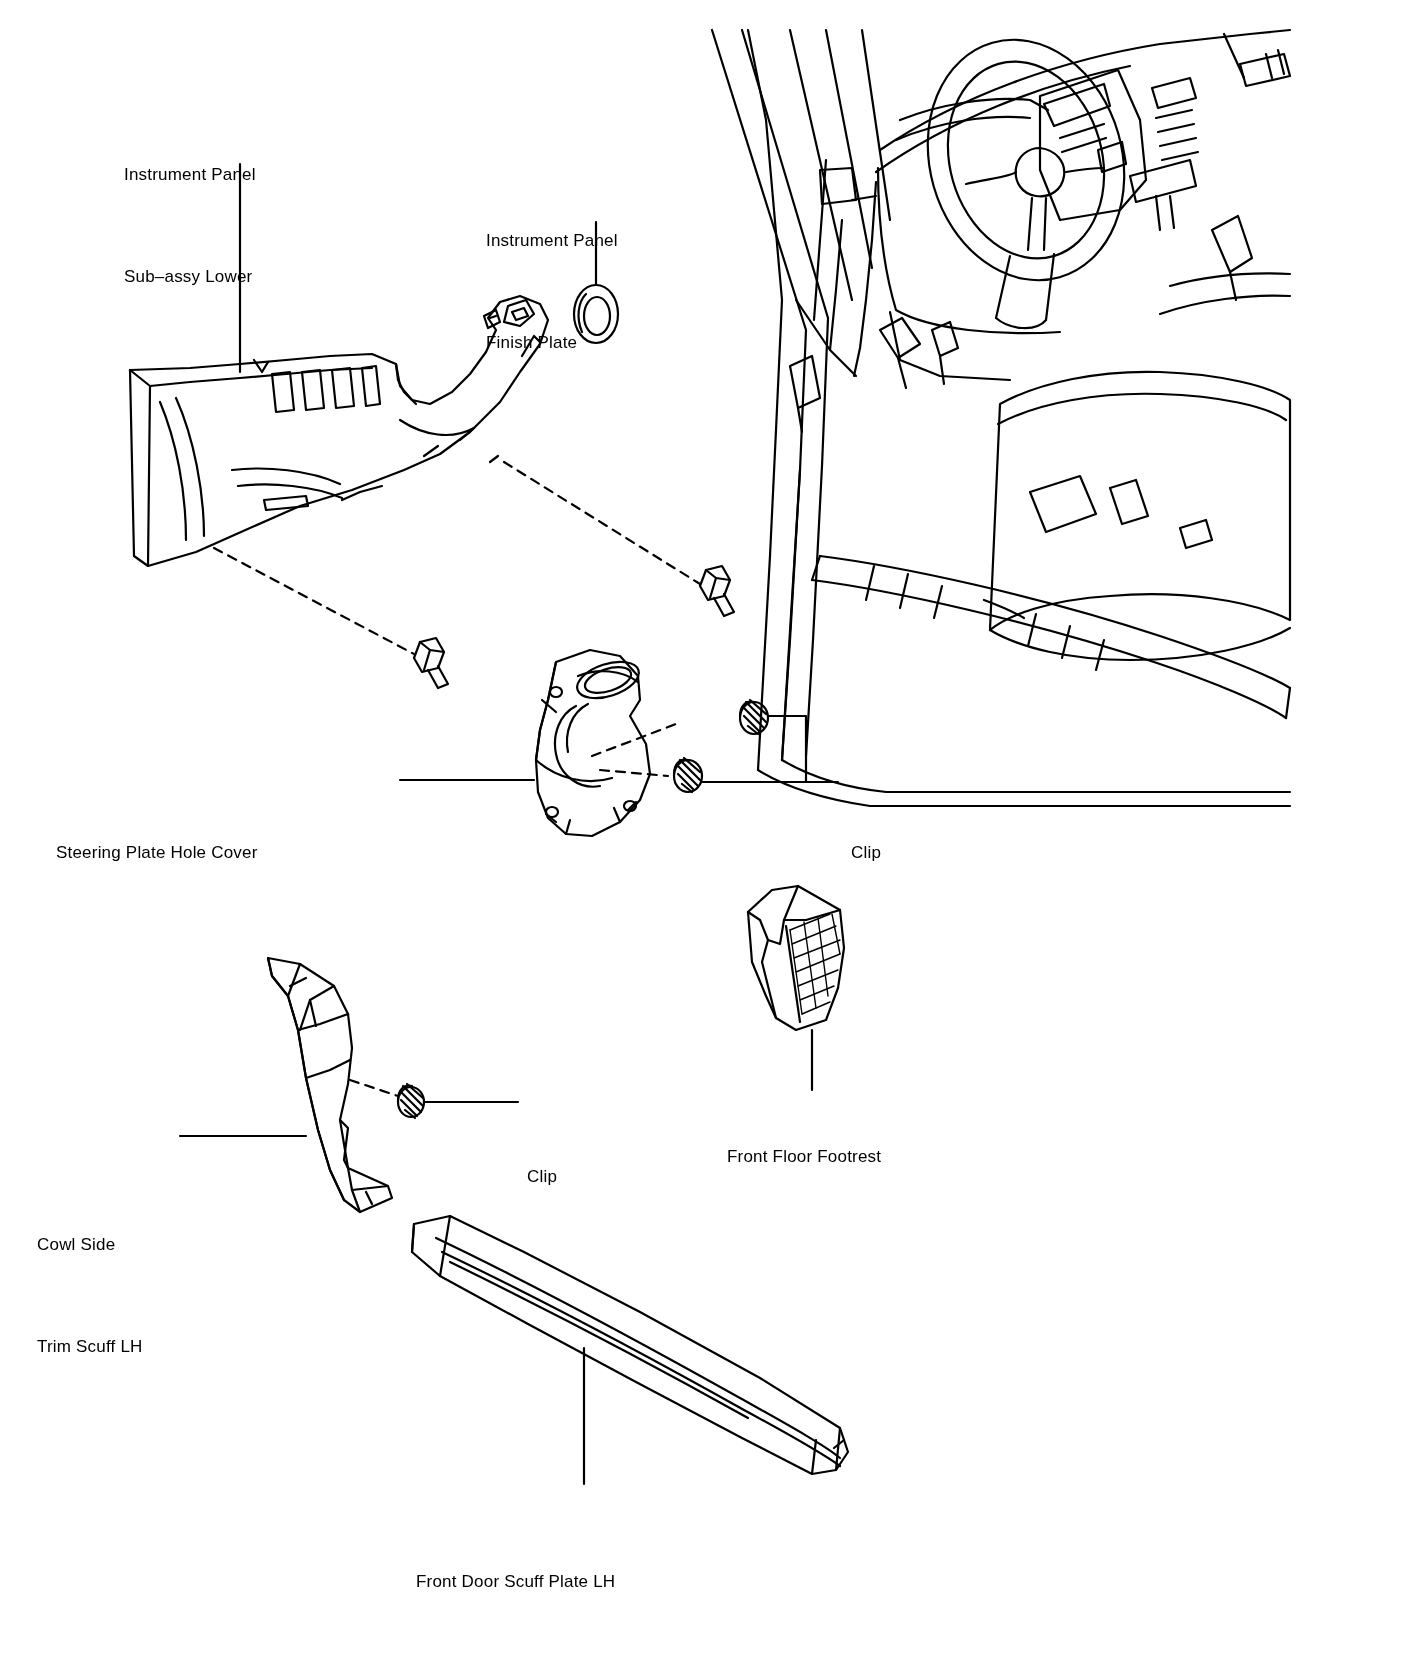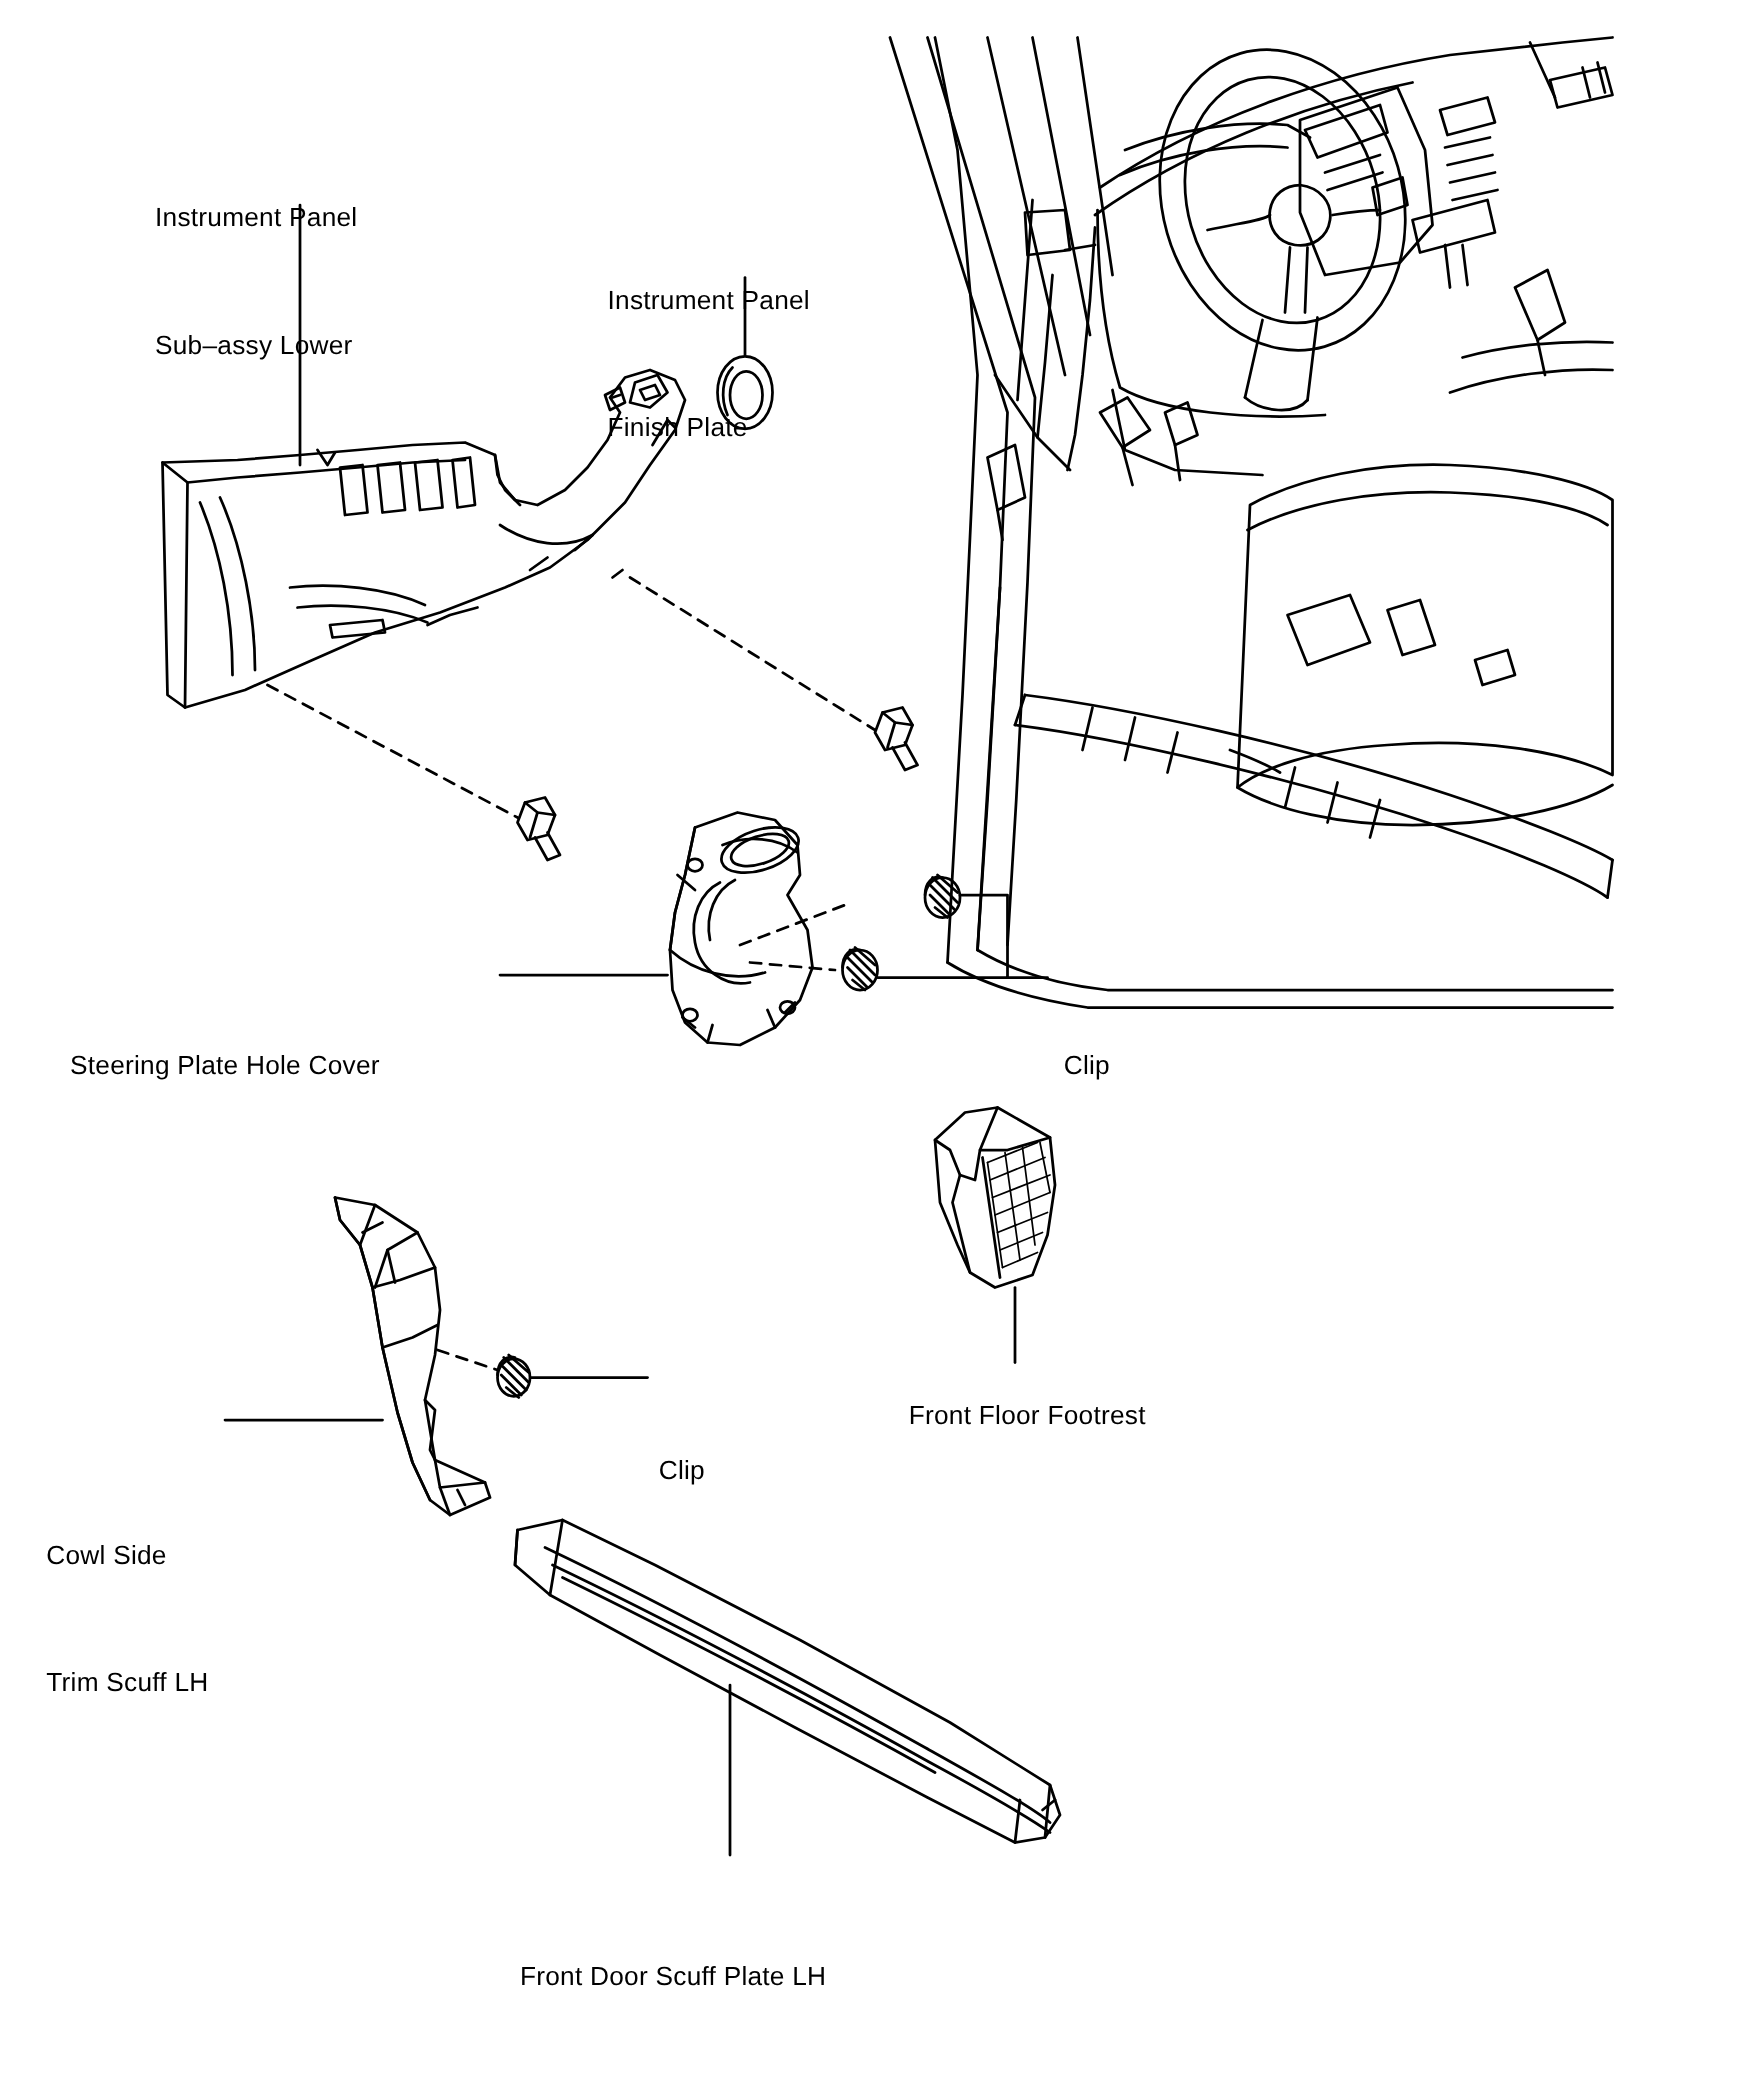--- a/index.html
+++ b/index.html
@@ -21,21 +21,21 @@
   }
   #diagram-svg {
     position: absolute;
     left: 0;
     top: 0;
     width: 1408px;
     height: 1676px;
   }
   .label {
     position: absolute;
-    font-size: 21px;
+    font-size: 17px;
     line-height: 34px;
     white-space: pre;
     letter-spacing: 0.2px;
   }
   .label-l1 { display: block; }
   .label-l2 { display: block; }
 </style>
 </head>
 <body>
 
@@ -320,21 +320,21 @@
 
   <div class="label" style="left:527px; top:1092px;">
     <span class="label-l1">Clip</span>
   </div>
 
   <div class="label" style="left:37px; top:1160px;">
     <span class="label-l1">Cowl Side</span>
     <span class="label-l2">Trim Scuff LH</span>
   </div>
 
-  <div class="label" style="left:727px; top:1048px;">
+  <div class="label" style="left:727px; top:1072px;">
     <span class="label-l1">Front Floor Footrest</span>
   </div>
 
   <div class="label" style="left:416px; top:1497px;">
     <span class="label-l1">Front Door Scuff Plate LH</span>
   </div>
 
 </div>
 
 </body></html>

